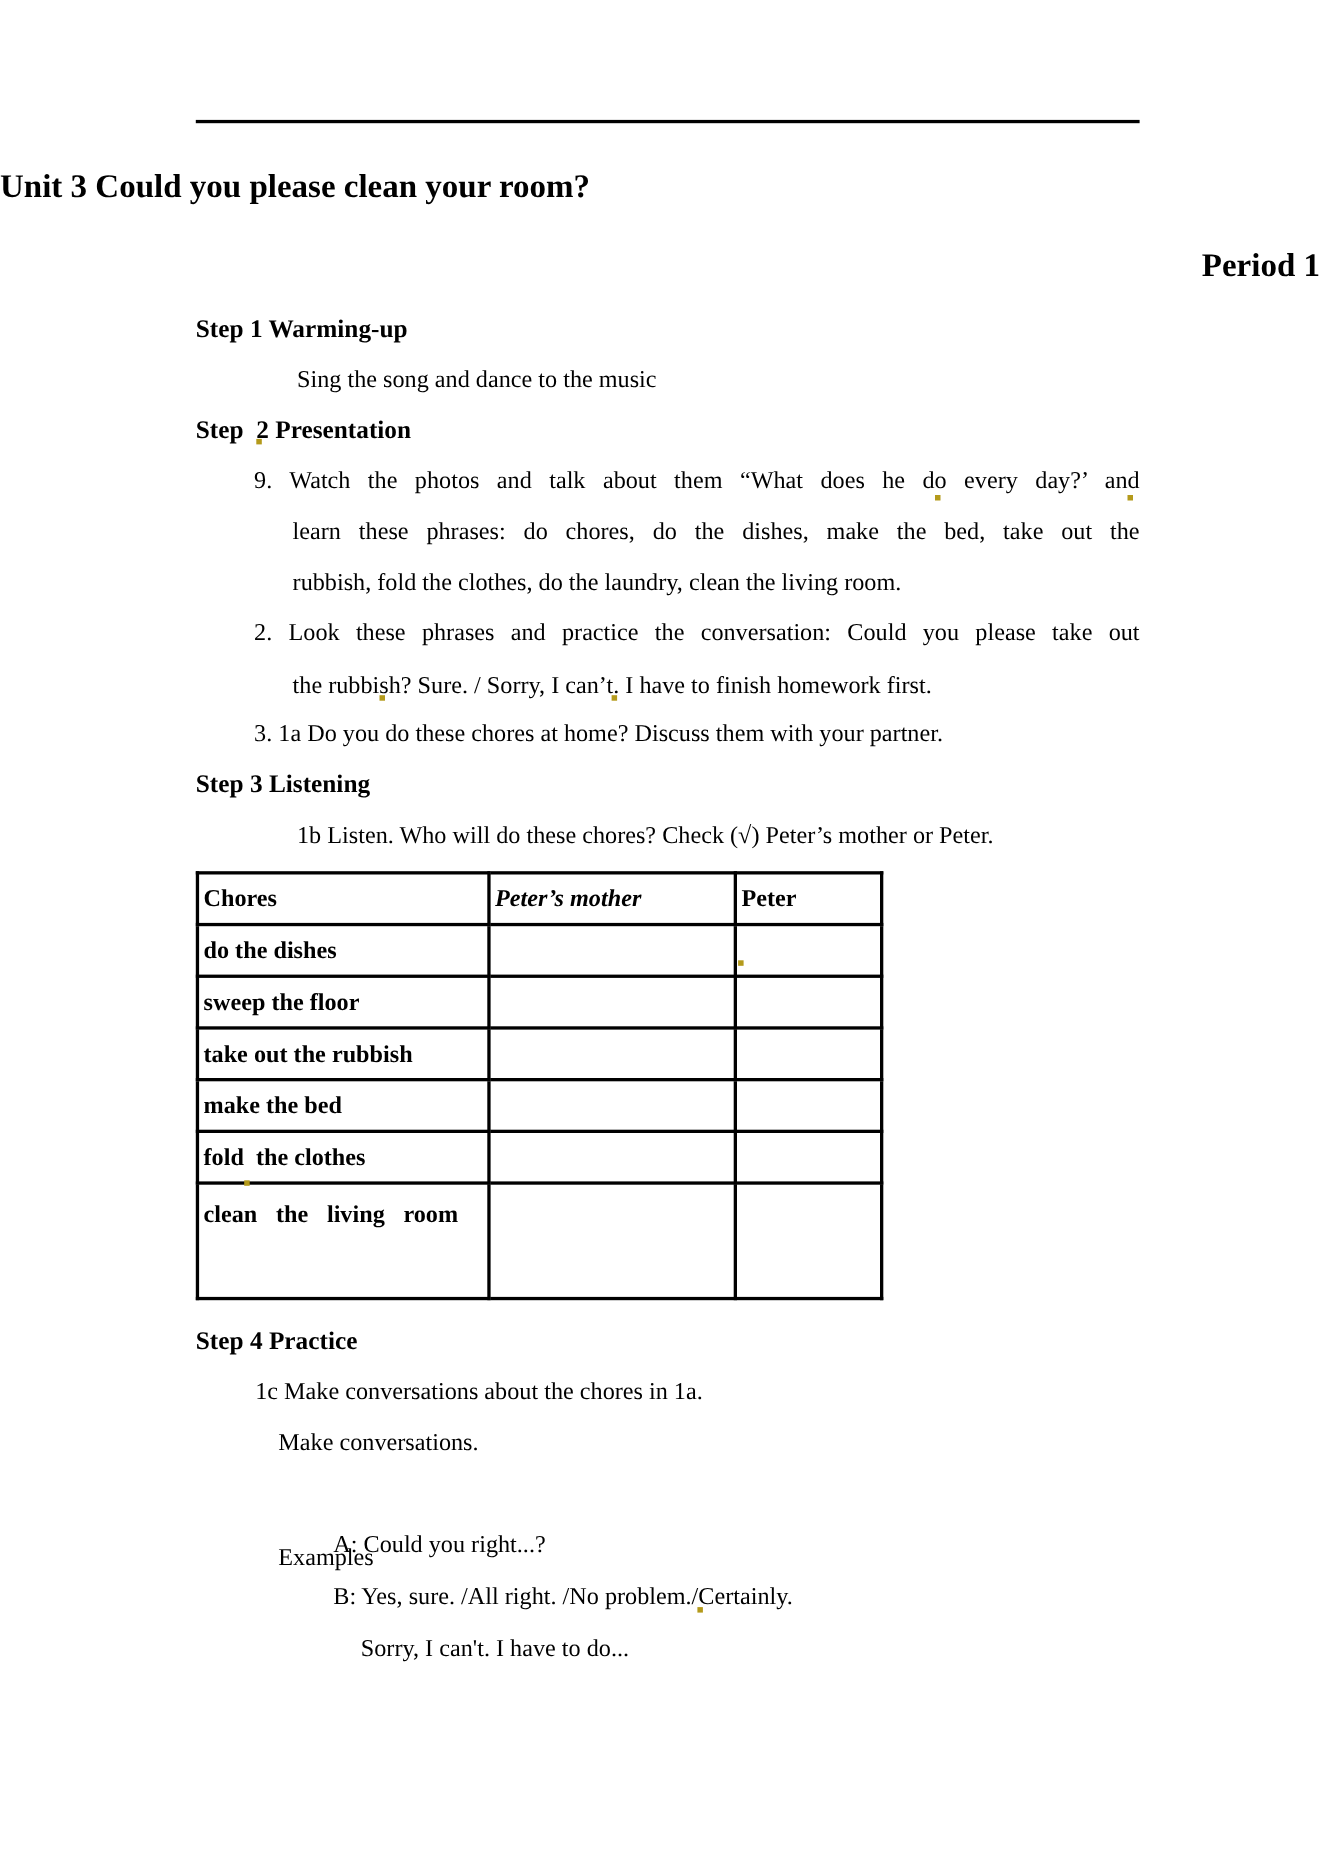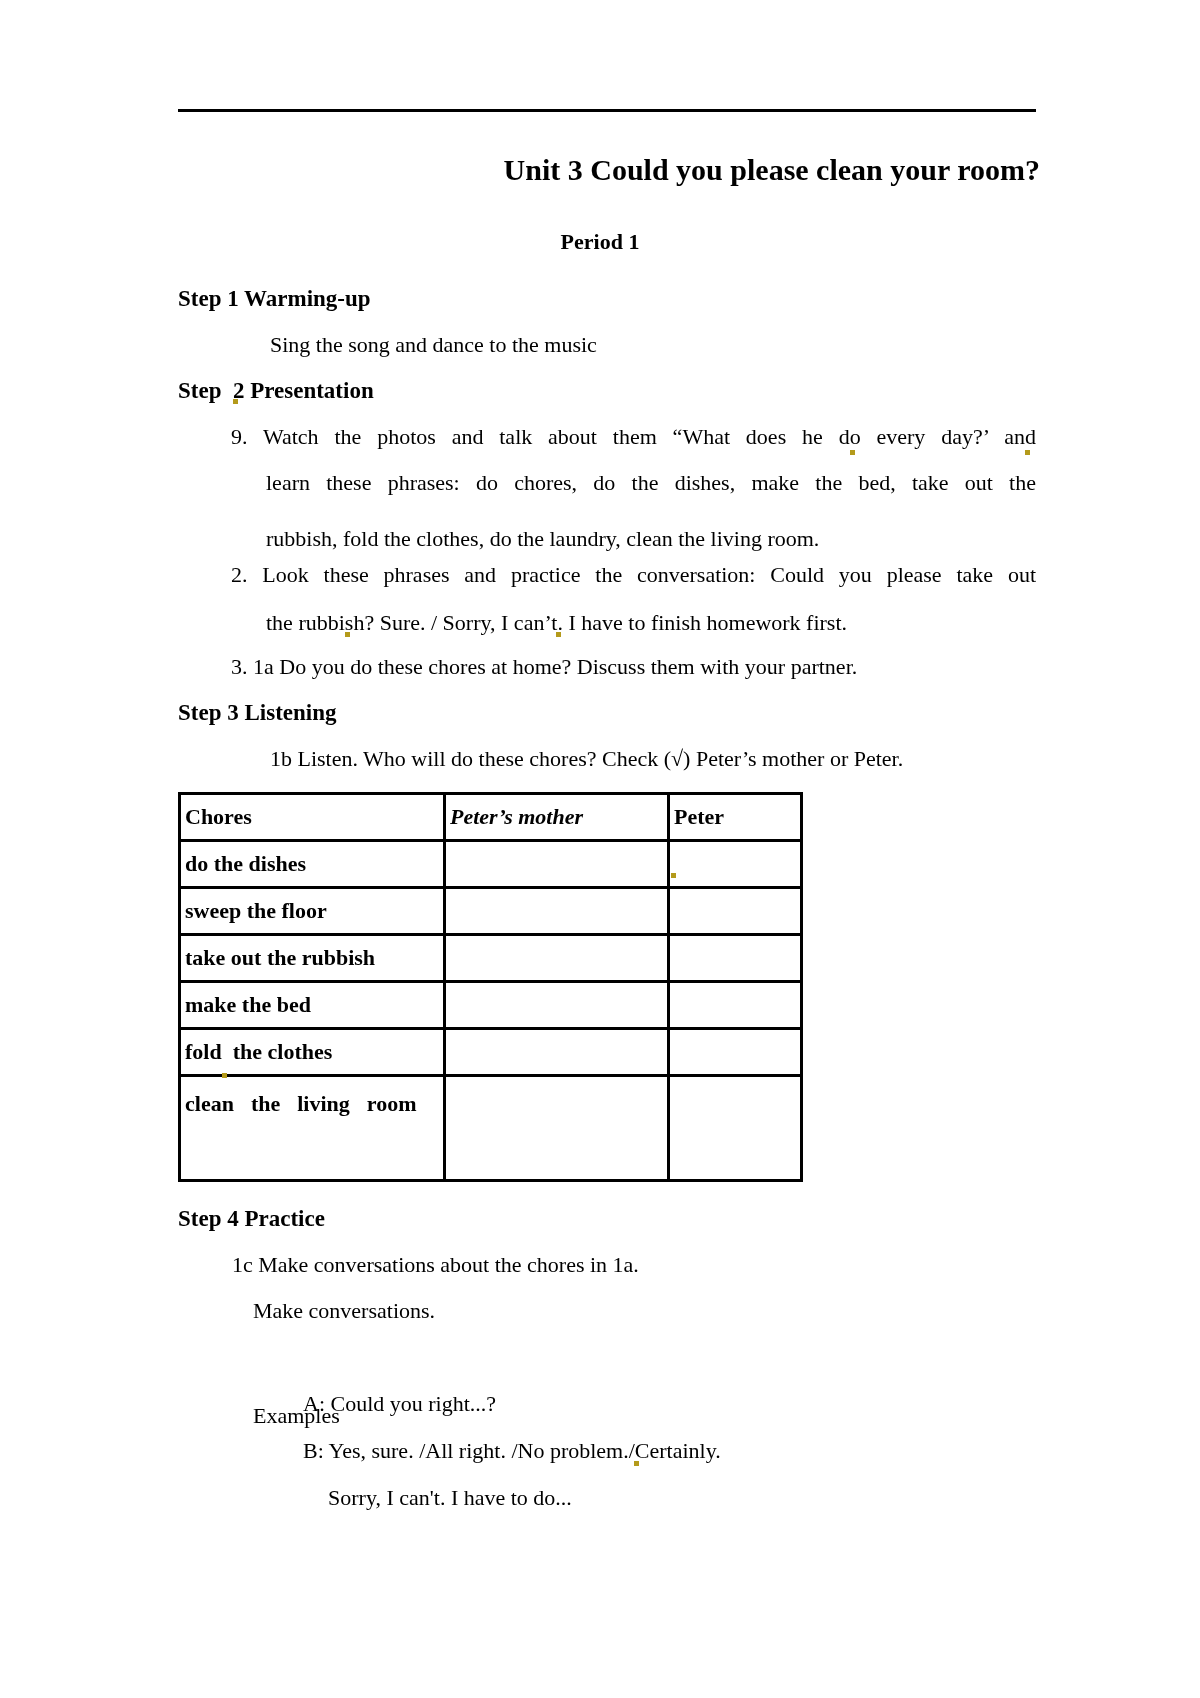--- a/index.html
+++ b/index.html
@@ -15,30 +15,30 @@
   .rule {
     position: absolute;
     left: 178px; top: 109px;
     width: 858px; height: 3px;
     background: #000;
   }
   .title {
     position: absolute;
     left: 0; top: 152px;
     width: 1040px;
-    text-align: right;
+    text-align: left;
     font-size: 30px; font-weight: bold;
     line-height: 36px;
   }
   .subtitle {
     position: absolute;
     left: 0; top: 224px;
     width: 1200px;
-    text-align: center;
-    font-size: 22px; font-weight: bold;
+    text-align: right;
+    font-size: 30px; font-weight: bold;
     line-height: 36px;
   }
   .line {
     position: absolute;
     font-size: 22px;
     line-height: 28px;
     white-space: nowrap;
   }
   .heading {
     position: absolute;
@@ -98,21 +98,21 @@
   <div class="subtitle">Period 1</div>
 
   <div class="heading" style="top:285px">Step 1 Warming-up</div>
   <div class="line" style="left:270px; top:331px">Sing the song and dance to the music</div>
 
   <div class="heading" style="top:377px">Step  2 Presentation</div>
 
   <div class="item" style="top:423px">
     <div class="l first just">9. Watch the photos and talk about them “What does he do every day?’ and</div>
     <div class="l just" style="margin-top:18px">learn these phrases: do chores, do the dishes, make the bed, take out the</div>
-    <div class="l" style="margin-top:28px">rubbish, fold the clothes, do the laundry, clean the living room.</div>
+    <div class="l" style="margin-top:18px">rubbish, fold the clothes, do the laundry, clean the living room.</div>
   </div>
 
   <div class="item" style="top:561px">
     <div class="l first just">2. Look these phrases and practice the conversation: Could you please take out</div>
     <div class="l" style="margin-top:20px">the rubbish? Sure. / Sorry, I can’t. I have to finish homework first.</div>
   </div>
 
   <div class="item" style="top:653px">
     <div class="l first">3. 1a Do you do these chores at home? Discuss them with your partner.</div>
   </div>

